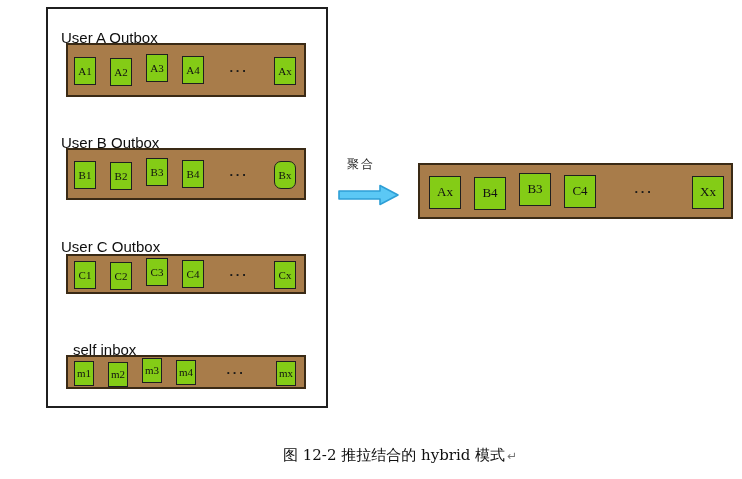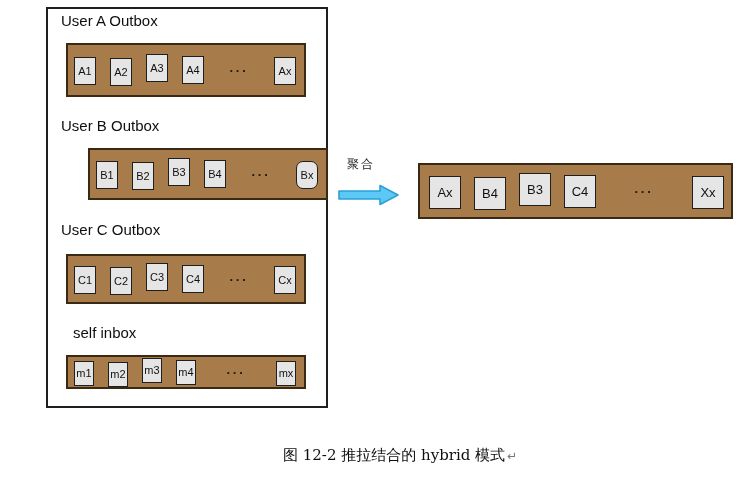--- a/index.html
+++ b/index.html
@@ -4,35 +4,35 @@
 <style>
   html,body{margin:0;padding:0;background:#fff;}
   .canvas{
     position:relative;width:742px;height:479px;background:#ffffff;overflow:hidden;
     font-family:"Liberation Sans","DejaVu Sans",sans-serif;color:#111;
   }
   .outer-box{
     position:absolute;left:46px;top:7px;width:282px;height:401px;
     border:2px solid #1f1f1f;background:#ffffff;box-sizing:border-box;
   }
-  .sec-label{position:absolute;font-size:15px;color:#0f0f0f;white-space:nowrap;}
+  .sec-label{position:absolute;font-size:15px;color:#0f0f0f;white-space:nowrap;margin-top:17px;}
   .bar{
     position:absolute;left:18px;width:240px;box-sizing:border-box;
     background:var(--bar-fill,#A87C4A);border:2px solid var(--bar-border,#3A2A15);
     display:flex;align-items:center;gap:14px;padding:0 8px 0 6px;
   }
   .s0 .sec-label{top:3px;left:13px;}   .s0 .bar{top:34px;height:54px;}
-  .s1 .sec-label{top:108px;left:13px;} .s1 .bar{top:139px;height:52px;margin-left:22px;}
-  .s2 .sec-label{top:212px;left:13px;} .s2 .bar{top:245px;height:50px;}
+  .s1 .sec-label{top:108px;left:13px;} .s1 .bar{top:139px;height:52px;}
+  .s2 .sec-label{top:212px;left:13px;} .s2 .bar{top:245px;height:40px;}
   .s3 .sec-label{top:315px;left:25px;} .s3 .bar{top:346px;height:34px;}
   .cell{
-    flex:0 0 auto;width:22px;height:28px;background:#e5e5e5;
+    flex:0 0 auto;width:22px;height:28px;background:#84cc16;
     border:1.6px solid var(--cell-border,#1f1f1f);box-sizing:border-box;
     display:flex;align-items:center;justify-content:center;
-    font-size:11px;color:#111;
+    font-size:11px;color:#111;font-family:Liberation Serif, serif;
   }
   .s3 .cell{width:20px;height:25px;}
   .dots{
     flex:1 1 auto;text-align:center;color:#1a1a1a;font-size:13px;
     font-weight:bold;letter-spacing:2px;
   }
   .aggregate-label{
     position:absolute;left:347px;top:156px;font-size:12px;color:#1a1a1a;
     letter-spacing:2px;white-space:nowrap;
   }

